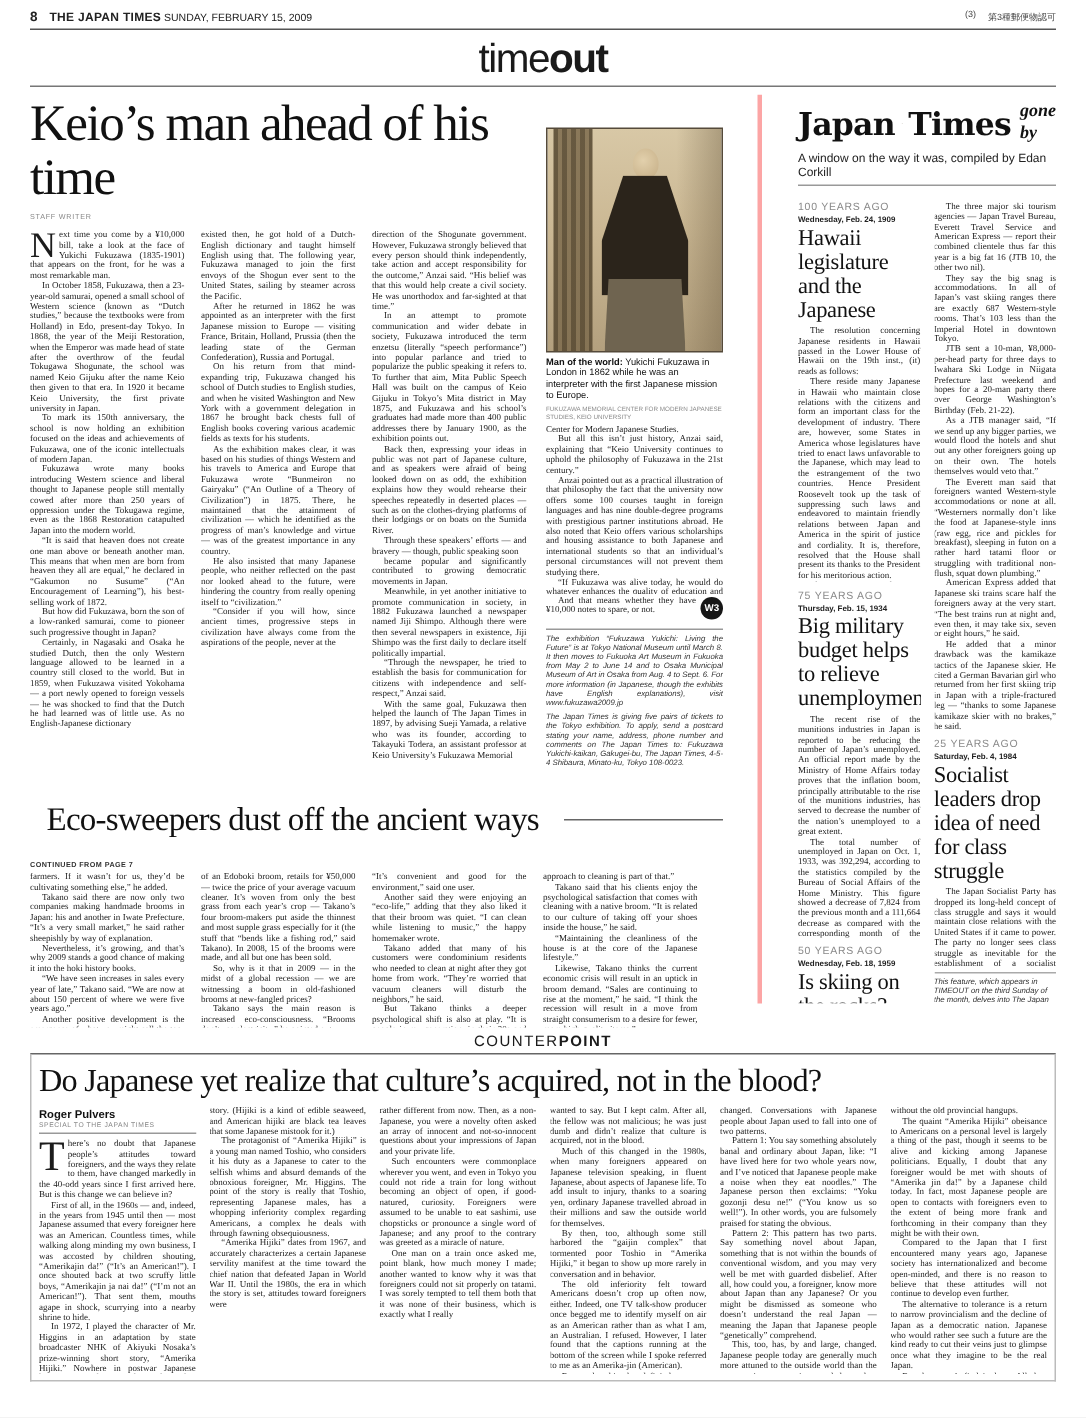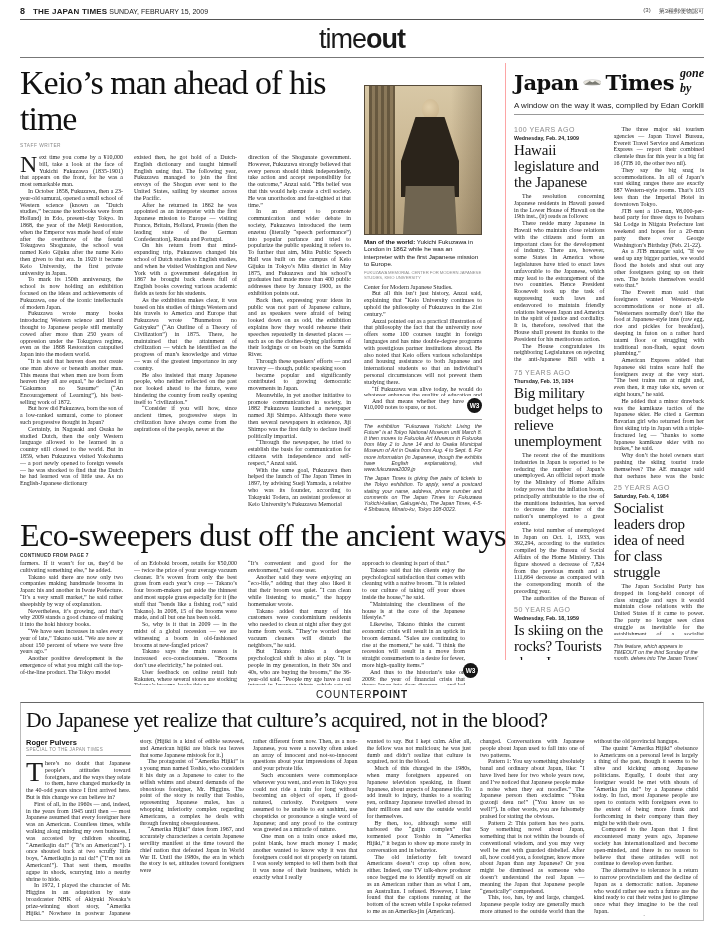--- a/index.html
+++ b/index.html
@@ -55,27 +55,27 @@
   .col4{height:112px;overflow:hidden;}
   .endline{position:relative;margin-top:2px;padding-right:18px;height:18px;overflow:hidden;}
   .badge{position:absolute;right:0;top:0;width:15px;height:15px;border-radius:50%;background:#161616;color:#fff;
          font-family:"Liberation Sans",sans-serif;font-weight:bold;font-size:6.5px;display:flex;align-items:center;justify-content:center;}
   .notes{border-top:1px solid #999;margin-top:3px;padding-top:3px;height:96px;overflow:hidden;}
   .notes .para{font-style:italic;font-family:"Liberation Sans",sans-serif;font-size:5.2px;line-height:6.2px;text-indent:0;color:#333;}
   .notes .para + .para{margin-top:3px;}
   
   .eco{margin-top:6px;position:relative;}
   .eco-headrow{display:flex;align-items:center;}
-  h2.eco{font-size:32px;font-weight:normal;letter-spacing:-.5px;margin:0;line-height:28px;white-space:nowrap;}
+  h2.eco{font-size:22px;font-weight:normal;letter-spacing:-.5px;margin:11px;line-height:28px;white-space:nowrap;}
   .eco-hrule{flex:1;border-top:1px solid #666;margin-left:6px;}
   .kicker{font-family:"Liberation Sans",sans-serif;font-weight:bold;font-size:4.8px;color:#333;letter-spacing:.3px;margin:4px 0 2px;}
   .eco-cols{display:flex;gap:11px;height:132px;overflow:hidden;}
   .eco .badge{top:auto;bottom:14px;right:4px;}
   
-  .goneby{flex:1;border-left:1px solid #fca5a5;padding-left:8px;margin-left:6px;overflow:hidden;}
+  .goneby{flex:1;border-left:3px solid #fca5a5;padding-left:24px;margin-left:6px;overflow:hidden;}
   .gb-mast{display:flex;align-items:center;gap:4px;padding-top:3px;}
   .gb-word{font-weight:bold;font-size:21px;letter-spacing:-.5px;font-family:"DejaVu Serif",serif;}
   .gb-suffix{font-weight:bold;font-style:italic;font-size:12px;margin-left:2px;align-self:flex-end;padding-bottom:2px;}
   .gb-tag{font-family:"Liberation Sans",sans-serif;font-size:8px;color:#222;margin:3px 0 4px;}
   .gb-tag b{font-weight:normal;}
   .gb-rule{border-top:1px solid #999;margin-bottom:5px;}
   .gb-cols{display:flex;gap:9px;height:540px;overflow:hidden;}
   .gb-col{flex:1;overflow:hidden;}
   .gb-label{font-family:"Liberation Sans",sans-serif;font-size:7px;color:#8a8a8a;letter-spacing:.5px;margin-top:6px;}
   .gb-date{font-family:"Liberation Sans",sans-serif;font-weight:bold;font-size:5.3px;color:#222;margin:2px 0 1px;}

